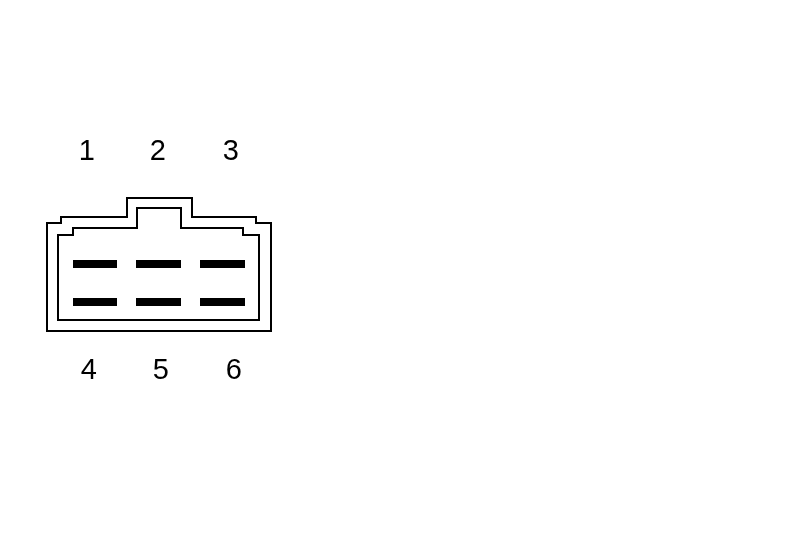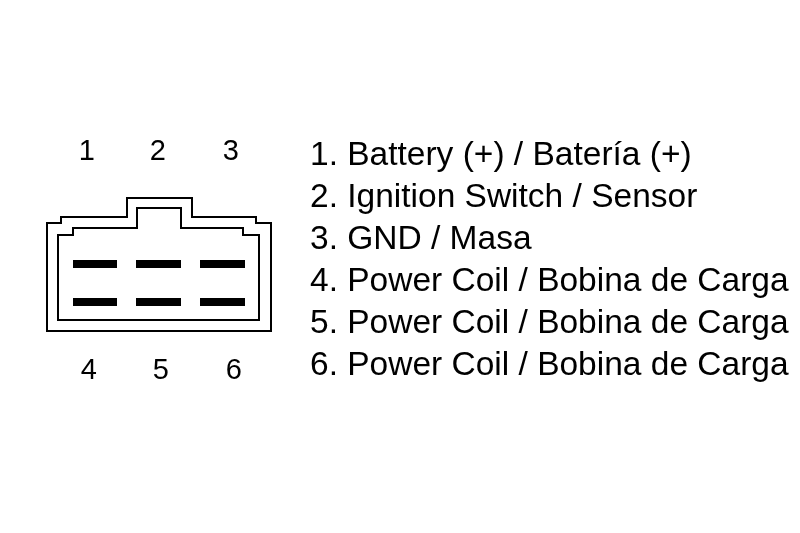--- a/index.html
+++ b/index.html
@@ -74,22 +74,14 @@
   </svg>
 
   <span class="pin-label" style="left:87px;  top:136px;">1</span>
   <span class="pin-label" style="left:158px; top:136px;">2</span>
   <span class="pin-label" style="left:231px; top:136px;">3</span>
 
   <span class="pin-label" style="left:89px;  top:355px;">4</span>
   <span class="pin-label" style="left:161px; top:355px;">5</span>
   <span class="pin-label" style="left:234px; top:355px;">6</span>
 
-  <div class="legend">
-    <div>1. Battery (+) / Batería (+)</div>
-    <div>2. Ignition Switch / Sensor</div>
-    <div>3. GND / Masa</div>
-    <div>4. Power Coil / Bobina de Carga</div>
-    <div>5. Power Coil / Bobina de Carga</div>
-    <div>6. Power Coil / Bobina de Carga</div>
-  </div>
 
 </div>
 
 </body></html>

